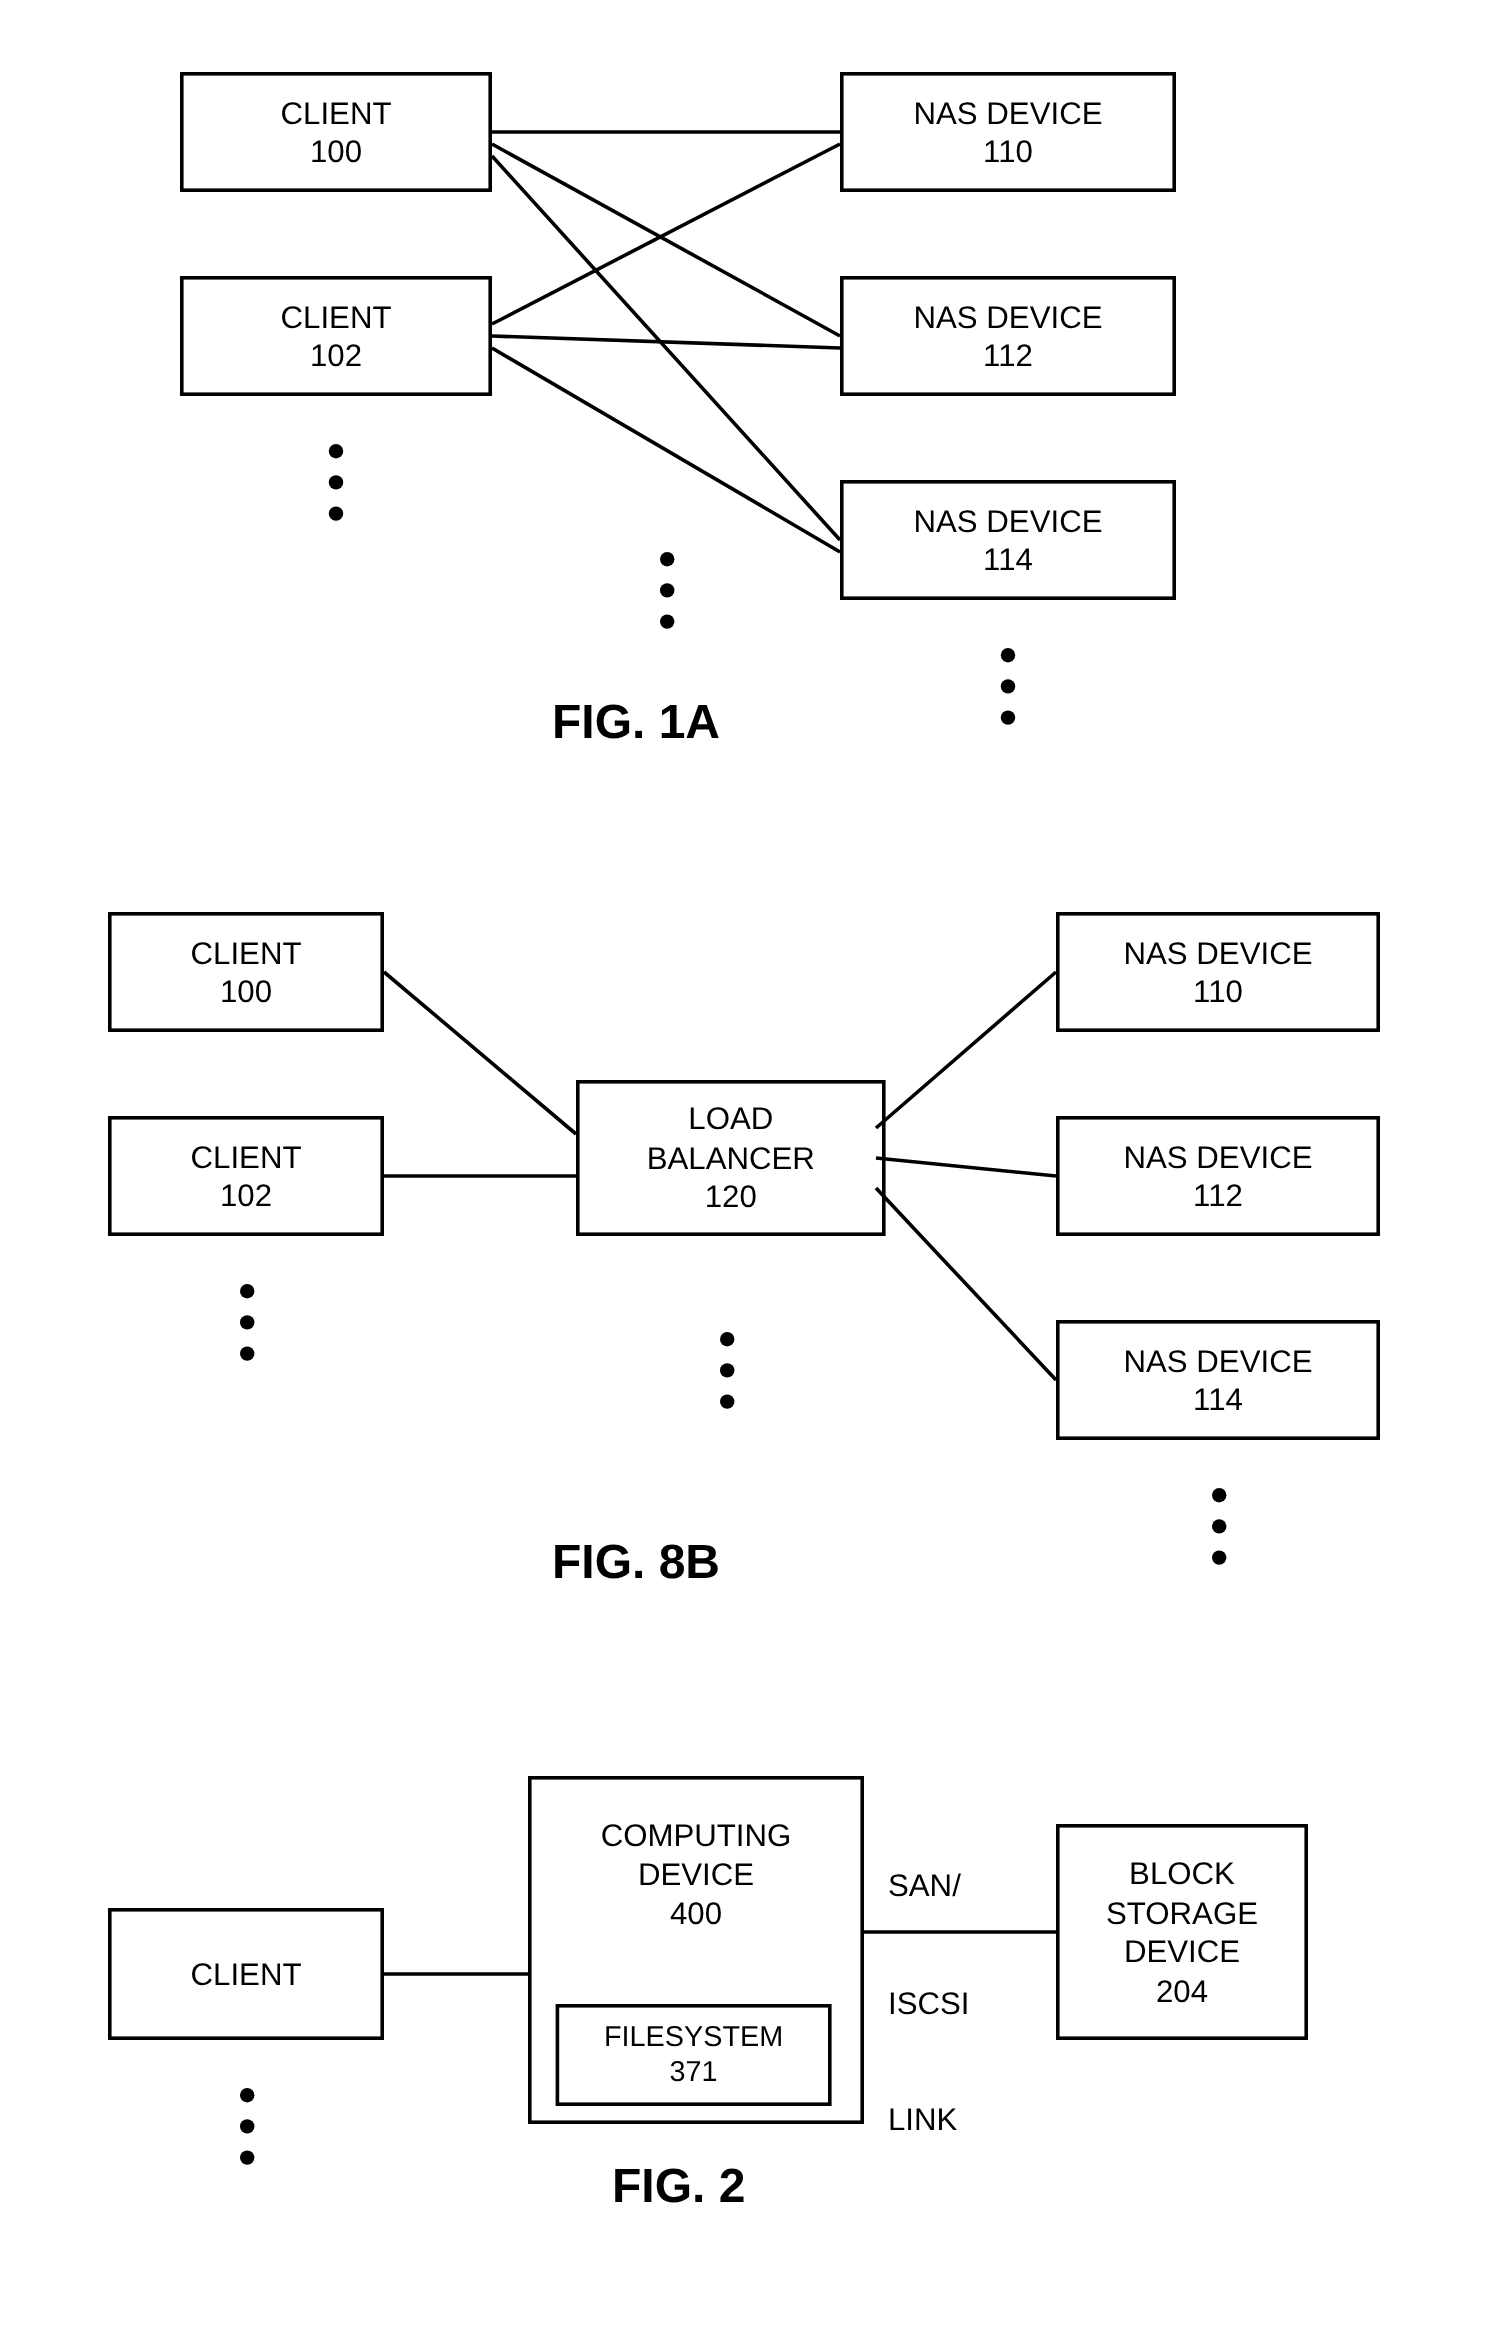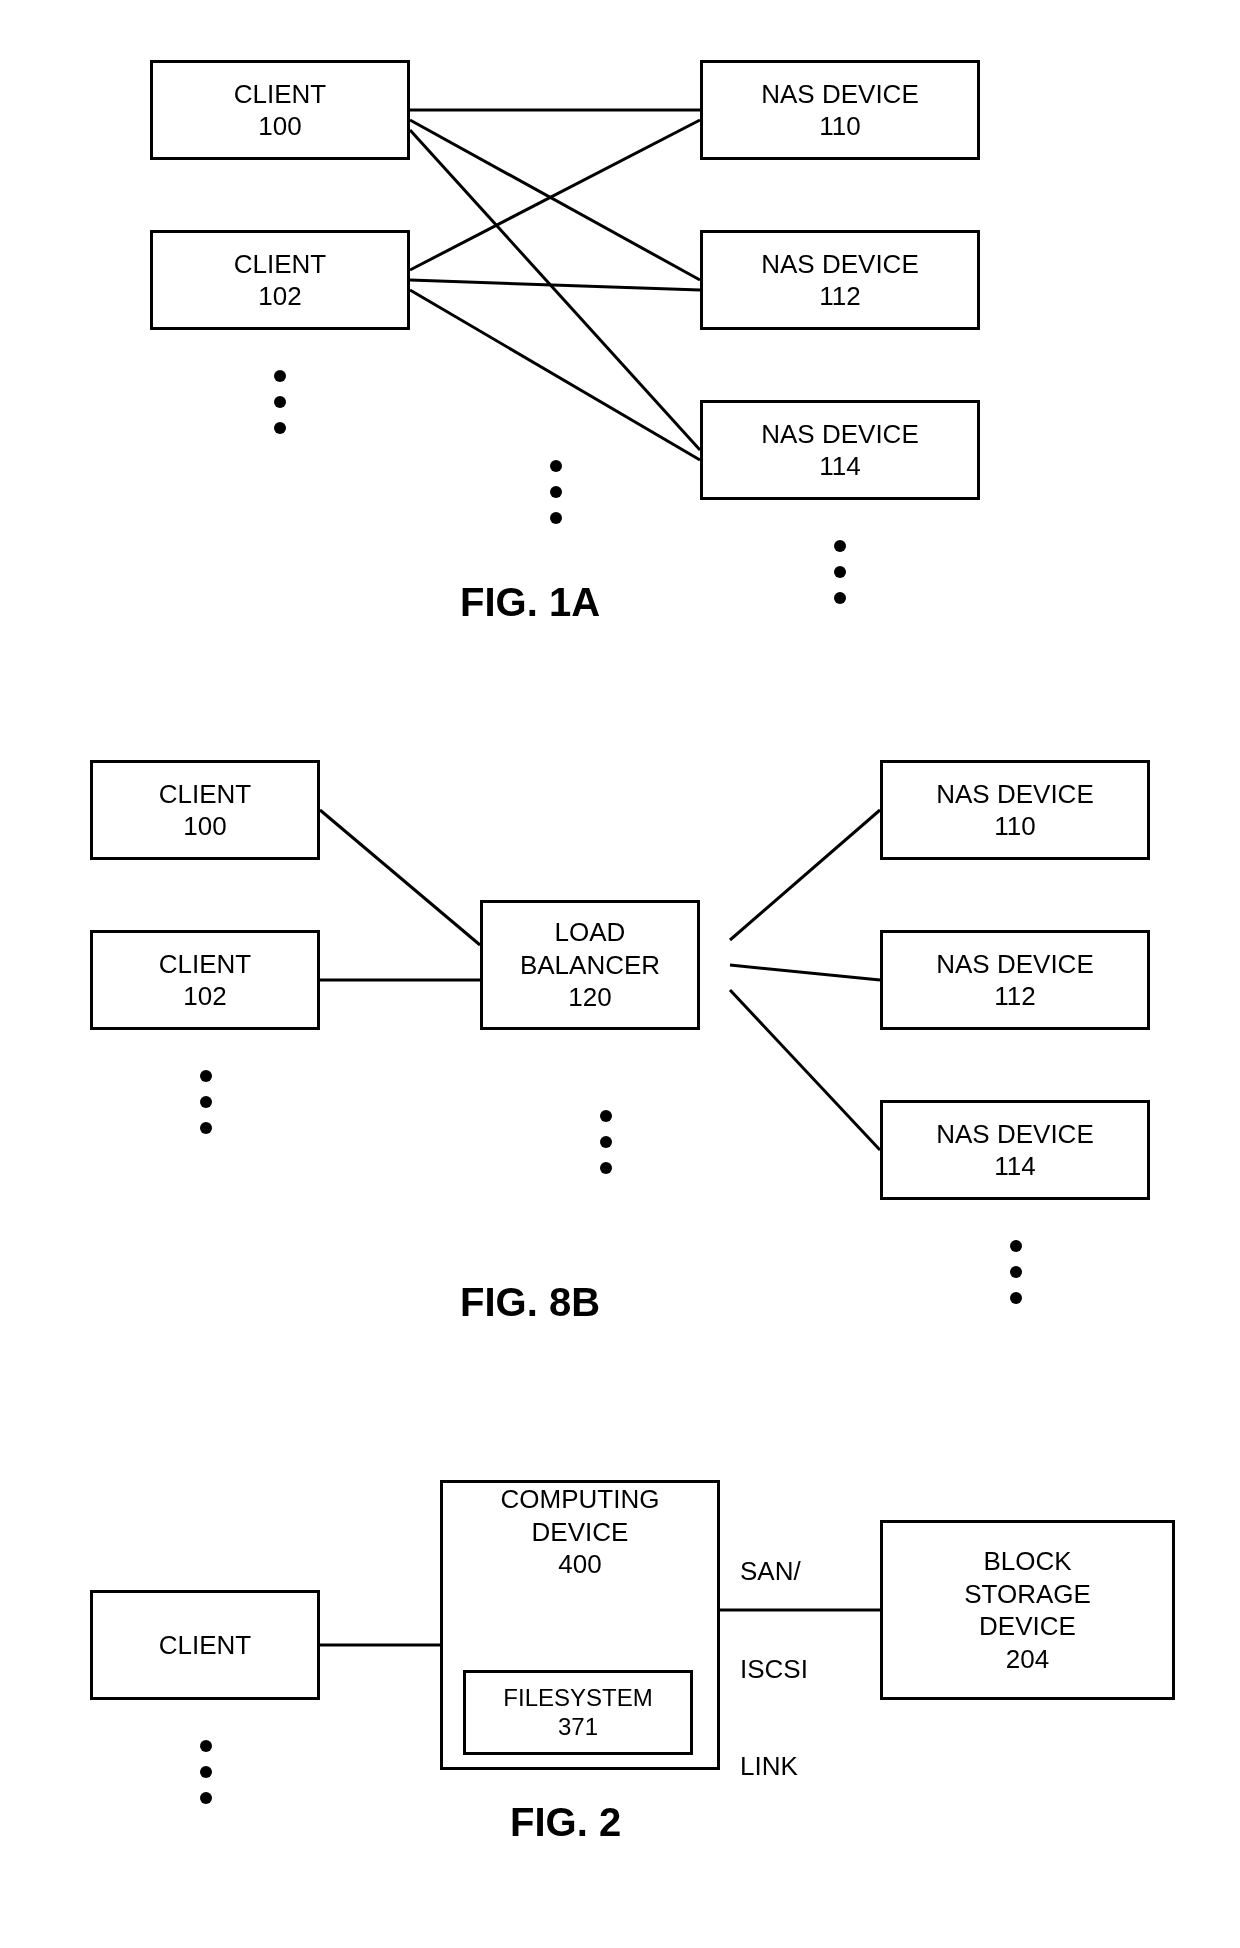--- a/index.html
+++ b/index.html
@@ -127,21 +127,21 @@
 
   <div class="box" style="left:90px; top:760px; width:230px; height:100px;">
     <div class="line1">CLIENT</div>
     <div class="line2">100</div>
   </div>
   <div class="box" style="left:90px; top:930px; width:230px; height:100px;">
     <div class="line1">CLIENT</div>
     <div class="line2">102</div>
   </div>
 
-  <div class="box" style="left:480px; top:900px; width:220px; height:130px;">
+  <div class="box" style="left:480px; top:900px; width:258px; height:130px;">
     <div class="line1">LOAD</div>
     <div class="line1">BALANCER</div>
     <div class="line2">120</div>
   </div>
 
   <div class="box" style="left:880px; top:760px; width:270px; height:100px;">
     <div class="line1">NAS DEVICE</div>
     <div class="line2">110</div>
   </div>
   <div class="box" style="left:880px; top:930px; width:270px; height:100px;">
@@ -168,38 +168,38 @@
       <span></span>
       <span></span>
   </div>
 
   <div class="fig-label" style="left:460px; top:1280px;">FIG. 8B</div>
 
   <div class="box" style="left:90px; top:1590px; width:230px; height:110px;">
     <div class="line1">CLIENT</div>
   </div>
 
-  <div class="box" style="left:440px; top:1480px; width:280px; height:290px; justify-content:flex-start; padding-top:0;">
+  <div class="box" style="left:440px; top:1480px; width:280px; height:290px; justify-content:flex-start; padding-top:30px;">
     <div class="line1">COMPUTING</div>
     <div class="line1">DEVICE</div>
     <div class="line2">400</div>
 
     <div class="inner-box" style="left:20px; bottom:12px; width:230px; height:85px;">
       <div class="line1">FILESYSTEM</div>
       <div class="line2">371</div>
     </div>
   </div>
 
   <div class="link-label" style="left:740px; top:1490px;">
     <div>SAN/</div>
     <div>ISCSI</div>
     <div>LINK</div>
   </div>
 
-  <div class="box" style="left:880px; top:1520px; width:295px; height:180px;">
+  <div class="box" style="left:880px; top:1520px; width:210px; height:180px;">
     <div class="line1">BLOCK</div>
     <div class="line1">STORAGE</div>
     <div class="line1">DEVICE</div>
     <div class="line2">204</div>
   </div>
 
   <div class="vdots" style="left:200px; top:1740px;">
     <span></span>
       <span></span>
       <span></span>

